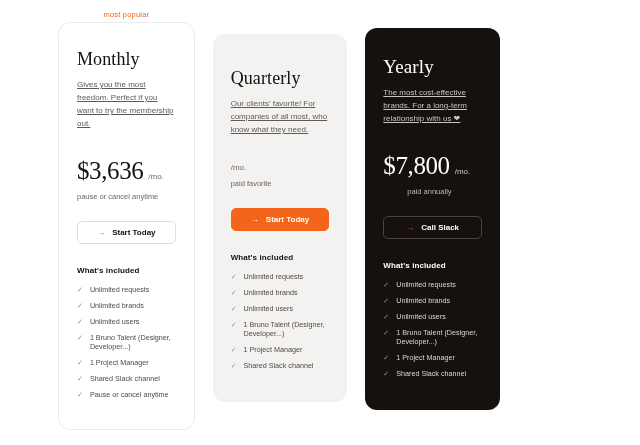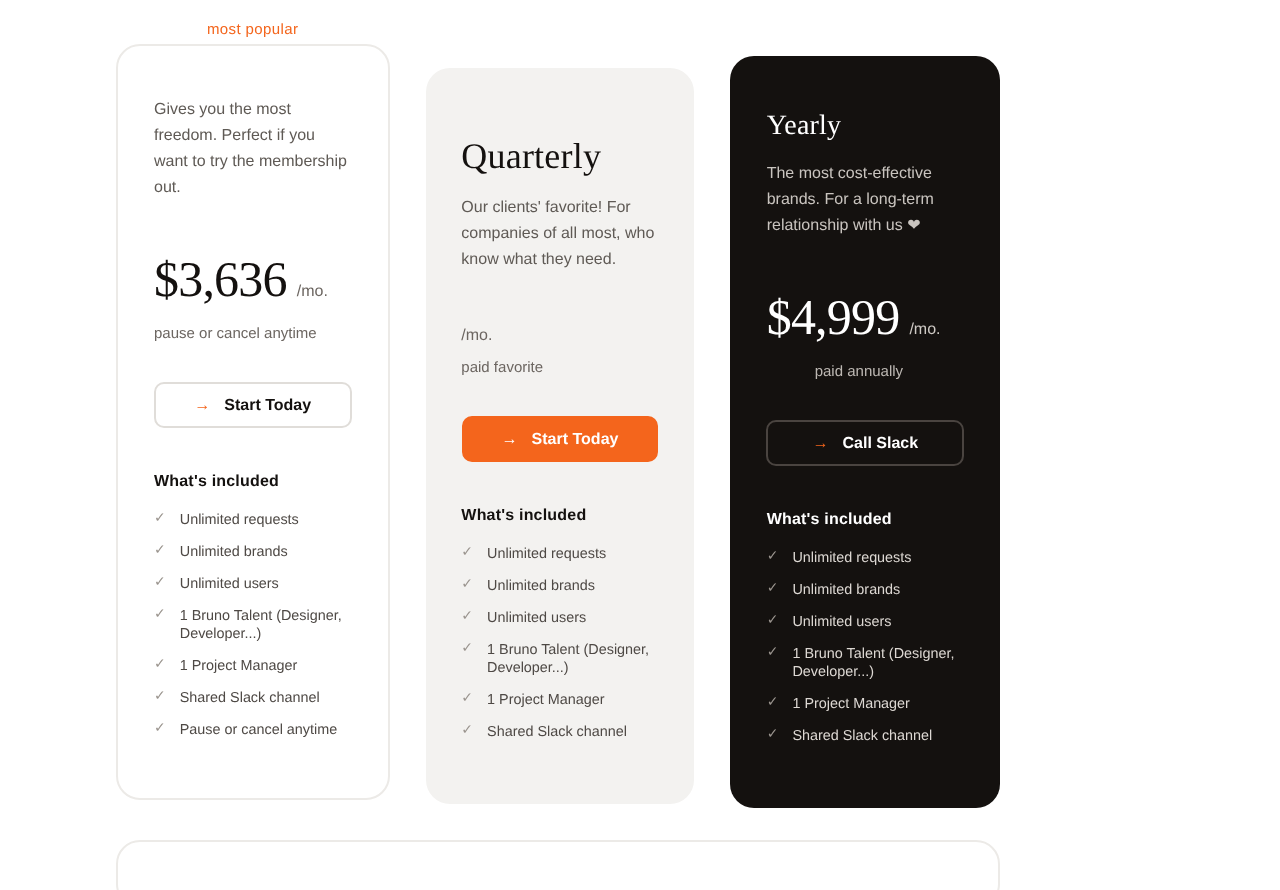--- a/index.html
+++ b/index.html
@@ -56,26 +56,27 @@
     background: transparent;
     white-space: nowrap;
   }
   .plan-title {
     font-family: "Liberation Serif", serif;
     font-size: 18px;
     font-weight: 400;
     letter-spacing: .1px;
     margin-bottom: 9px;
   }
-  .card-yearly .plan-title { font-size: 14px; }
+  .card-yearly .plan-title { font-size: 19px; }
   .plan-desc {
     font-size: 8px;
     line-height: 1.62;
     color: #5f5a55;
     max-width: 150px;
+    text-decoration: underline;
   }
   .card-yearly .plan-desc { color: #c9c4bf; }
   .price-row {
     margin-top: 26px;
     display: flex;
     align-items: baseline;
     gap: 5px;
   }
   .price {
     font-family: "Liberation Serif", serif;
@@ -159,20 +160,21 @@
 </style>
 </head>
 <body>
 
 <div class="page">
 
   <div class="cards">
 
     <div class="card card-monthly">
       <div class="badge">most popular</div>
+      <div class="plan-title">Monthly</div>
       <div class="plan-desc">Gives you the most freedom. Perfect if you want to try the membership out.</div>
       <div class="price-row">
         <span class="price">$3,636</span>
         <span class="price-unit">/mo.</span>
       </div>
       <div class="price-note">pause or cancel anytime</div>
       <div class="cta cta-outline">
         <span class="arrow">→</span>
         <span>Start Today</span>
       </div>
@@ -246,21 +248,21 @@
             <span class="check">✓</span>
             <span>Shared Slack channel</span>
           </li>
       </ul>
     </div>
 
     <div class="card card-yearly">
       <div class="plan-title">Yearly</div>
       <div class="plan-desc">The most cost-effective brands. For a long-term relationship with us ❤</div>
       <div class="price-row">
-        <span class="price">$4,999</span>
+        <span class="price">$7,800</span>
         <span class="price-unit">/mo.</span>
       </div>
       <div class="price-note">paid annually</div>
       <div class="cta cta-dark">
         <span class="arrow">→</span>
         <span>Call Slack</span>
       </div>
       <div class="incl-title">What's included</div>
       <ul class="feature-list">
         <li class="feature">

